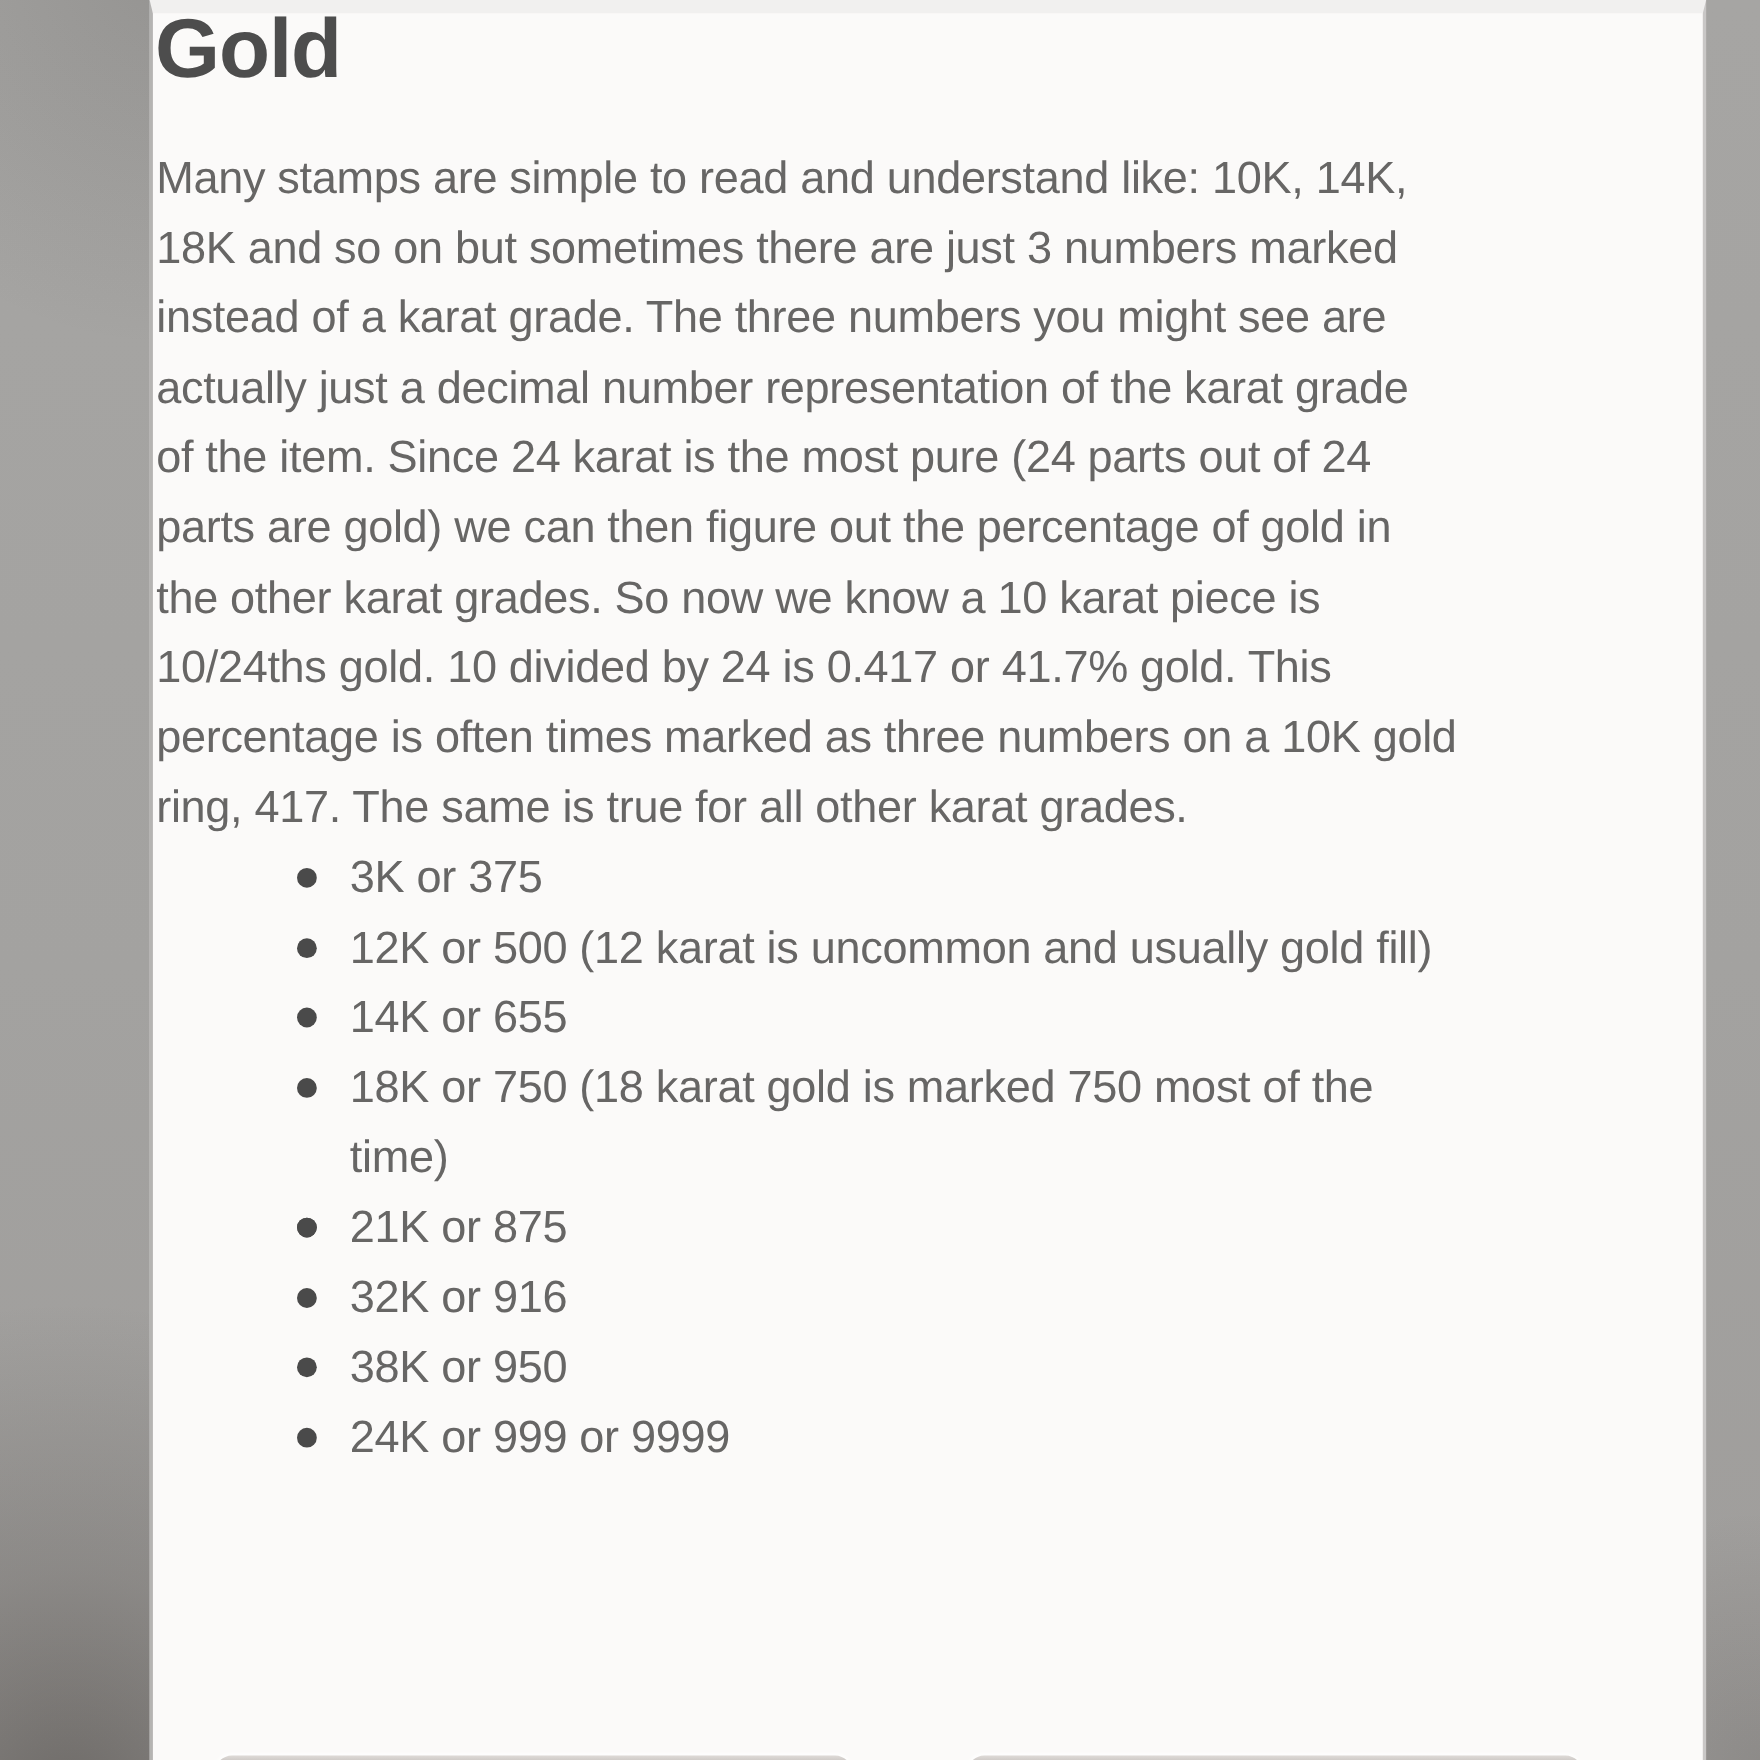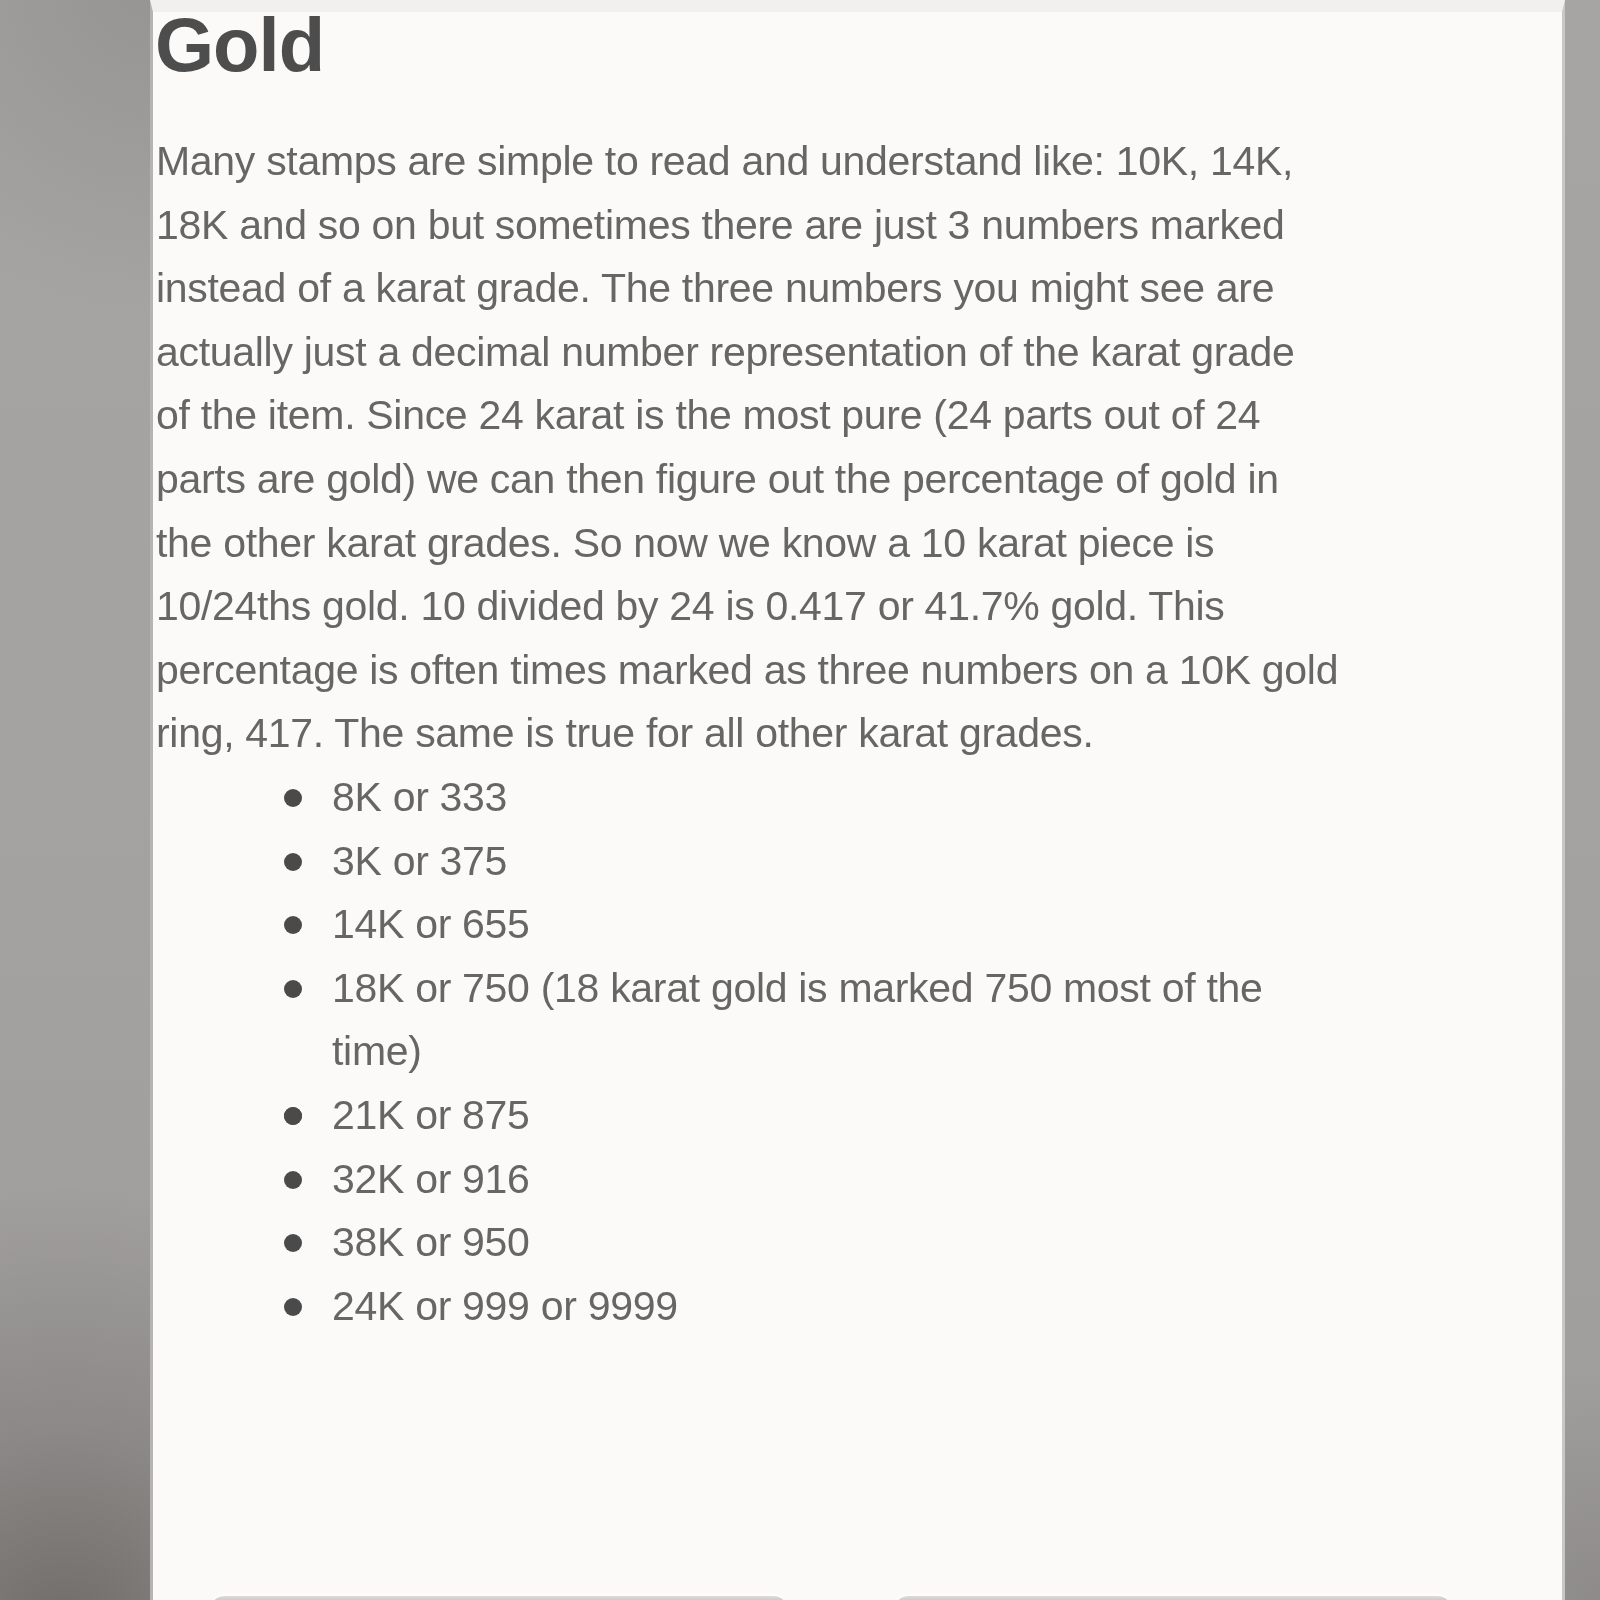--- a/index.html
+++ b/index.html
@@ -15,21 +15,21 @@
     position:absolute;inset:0;
     background:
       radial-gradient(circle at 4% 102%, rgba(45,40,36,0.42) 0%, rgba(45,40,36,0.18) 9%, rgba(45,40,36,0) 20%),
       radial-gradient(circle at 10% -2%, rgba(70,68,66,0.18) 0%, rgba(70,68,66,0) 16%),
       radial-gradient(circle at 100% 100%, rgba(60,57,54,0.18) 0%, rgba(60,57,54,0) 10%),
       linear-gradient(180deg,#a6a5a3 0%,#a3a2a0 55%,#9f9d9b 100%);
   }
   
   .page{
     position:absolute;
-    left:150px; top:0; bottom:0;
+    left:136px; top:0; bottom:0;
     width:1415px;
     box-sizing:border-box;
     background:#fbfaf9;
     border-left:3px solid rgba(125,123,121,0.55);
     border-right:3px solid rgba(140,138,136,0.45);
     border-top:12px solid #f1f0ef;
     overflow:hidden;
   }
   .page-title{
     margin:-10px 0 0 2px;
@@ -94,22 +94,22 @@
 instead of a karat grade. The three numbers you might see are
 actually just a decimal number representation of the karat grade
 of the item. Since 24 karat is the most pure (24 parts out of 24
 parts are gold) we can then figure out the percentage of gold in
 the other karat grades. So now we know a 10 karat piece is
 10/24ths gold. 10 divided by 24 is 0.417 or 41.7% gold. This
 percentage is often times marked as three numbers on a 10K gold
 ring, 417. The same is true for all other karat grades.</div>
 
   <ul class="karat-list">
-    <li class="li"><span class="bullet"></span><span class="li-text">8K or 333</span></li>
     <li class="li"><span class="bullet"></span><span class="li-text">3K or 375</span></li>
+    <li class="li"><span class="bullet"></span><span class="li-text">12K or 500 (12 karat is uncommon and usually gold fill)</span></li>
     <li class="li"><span class="bullet"></span><span class="li-text">14K or 655</span></li>
     <li class="li"><span class="bullet"></span><span class="li-text">18K or 750 (18 karat gold is marked 750 most of the
 time)</span></li>
     <li class="li"><span class="bullet"></span></li>
     <li class="li"><span class="bullet"></span><span class="li-text">21K or 875</span></li>
     <li class="li"><span class="bullet"></span><span class="li-text">32K or 916</span></li>
     <li class="li"><span class="bullet"></span><span class="li-text">38K or 950</span></li>
     <li class="li"><span class="bullet"></span><span class="li-text">24K or 999 or 9999</span></li>
   </ul>
 

